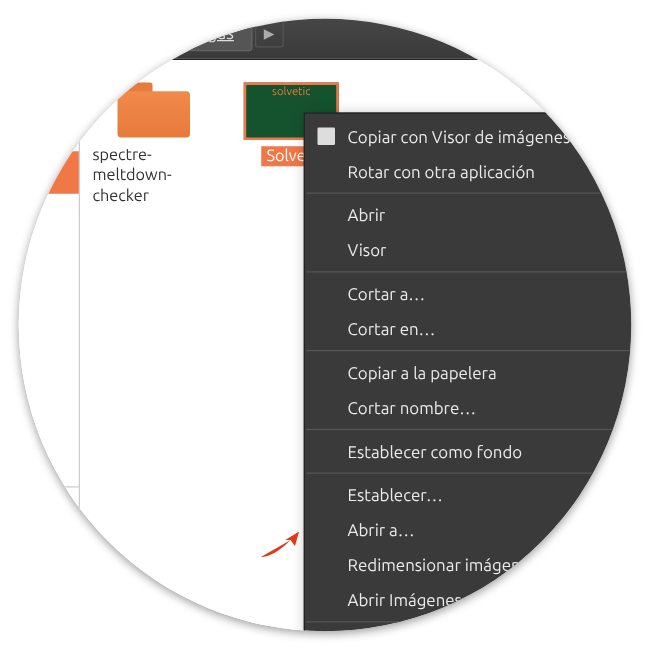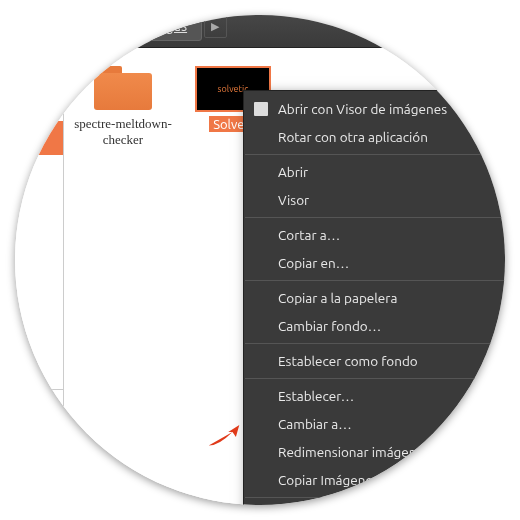--- a/index.html
+++ b/index.html
@@ -10,27 +10,27 @@
   .crumb.active{background:#555;border:1px solid #666;text-decoration:underline;}
   .crumb-arrow{color:#aaa;padding:4px 6px;border:1px solid #555;border-radius:2px;margin-left:2px;font-size:11px;}
   .body{display:flex;height:calc(100% - 42px);}
   .sidebar{width:88px;background:#fff;border-right:1px solid #ccc;}
   .sb-blank{height:38px;border-bottom:1px solid #e0e0e0;}
   .sb-item{height:34px;display:flex;align-items:center;padding-left:8px;font-size:13px;color:#333;}
   .sb-item.sel{background:#f07746;color:#fff;}
   .sb-gap{height:200px;}
   .sb-divider{border-top:1px solid #ccc;}
   .pane{flex:1;background:#fff;padding:18px 10px;display:flex;gap:20px;align-items:flex-start;}
-  .icon-block{width:98px;text-align:center;font-family:Liberation Serif, serif;}
+  .icon-block{width:98px;}
   .folder{width:58px;height:44px;margin:0 auto 6px;position:relative;}
   .folder .tab{position:absolute;top:0;left:4px;width:24px;height:9px;background:#e77a3c;border-radius:2px 2px 0 0;}
   .folder .body{position:absolute;top:7px;left:0;width:58px;height:37px;background:linear-gradient(#f08a4b,#e77a3c);border-radius:3px;display:block;}
   .label{font-size:13px;color:#333;line-height:1.25;word-break:break-word;}
   .thumb-wrap{width:82px;text-align:center;position:relative;}
-  .thumb{width:72px;height:42px;background:#000000;border:2px solid #f07746;margin:0 auto 4px;display:flex;align-items:center;justify-content:center;}
+  .thumb{width:72px;height:42px;background:#14532d;border:2px solid #f07746;margin:0 auto 4px;display:flex;align-items:flex-start;justify-content:center;}
   .thumb-inner{color:#e77a3c;font-size:9px;}
   .thumb-label{background:#f07746;color:#fff;padding:1px 4px;display:inline-block;font-size:13px;}
   .menu{position:absolute;left:268px;top:85px;width:290px;background:#3a3a3a;border:1px solid #222;box-shadow:4px 4px 12px rgba(0,0,0,.5);padding:4px 0;}
   .mi{display:flex;align-items:center;color:#eaeaea;font-size:13.5px;height:28px;padding:0 12px 0 34px;position:relative;white-space:nowrap;}
   .mi .shortcut{margin-left:auto;color:#bbb;font-size:12.5px;}
   .mi.icon::before{content:"";position:absolute;left:10px;top:7px;width:14px;height:14px;background:#ddd;border-radius:1px;}
   .sep{height:1px;background:#555;margin:3px 1px;}
   .arrow{position:absolute;left:232px;top:420px;width:34px;height:24px;pointer-events:none;}
   .arrow svg{width:100%;height:100%;}
 </style>
@@ -69,63 +69,63 @@
           <div class="thumb">
             <span class="thumb-inner">solvetic</span>
           </div>
           <span class="thumb-label">Solveti</span>
         </div>
       </div>
     </div>
 
     <div class="menu">
       <div class="mi icon">
-          <span>Abrir con Visor de imágenes</span>
+          <span>Copiar con Visor de imágenes</span>
         </div>
       <div class="mi">
           <span>Rotar con otra aplicación</span>
         </div>
       <div class="sep"></div>
       <div class="mi">
           <span>Abrir</span>
         </div>
       <div class="mi">
           <span>Visor</span>
           <span class="shortcut">Ctr</span>
         </div>
       <div class="sep"></div>
       <div class="mi">
           <span>Cortar a…</span>
         </div>
       <div class="mi">
-          <span>Copiar en…</span>
+          <span>Cortar en…</span>
         </div>
       <div class="sep"></div>
       <div class="mi">
           <span>Copiar a la papelera</span>
         </div>
       <div class="mi">
-          <span>Cambiar fondo…</span>
+          <span>Cortar nombre…</span>
         </div>
       <div class="sep"></div>
       <div class="mi">
           <span>Establecer como fondo</span>
         </div>
       <div class="sep"></div>
       <div class="mi">
           <span>Establecer…</span>
         </div>
       <div class="mi">
-          <span>Cambiar a…</span>
+          <span>Abrir a…</span>
         </div>
       <div class="mi">
           <span>Redimensionar imágenes…</span>
         </div>
       <div class="mi">
-          <span>Copiar Imágenes…</span>
+          <span>Abrir Imágenes…</span>
         </div>
       <div class="sep"></div>
       <div class="mi"></div>
     </div>
 
     <div class="arrow">
       <svg viewBox="0 0 40 28">
           <path d="M2 24 Q14 24 30 8 L25 8 L38 0 L34 14 L30 8" fill="#e03a1a"></path>
         </svg>
     </div>

